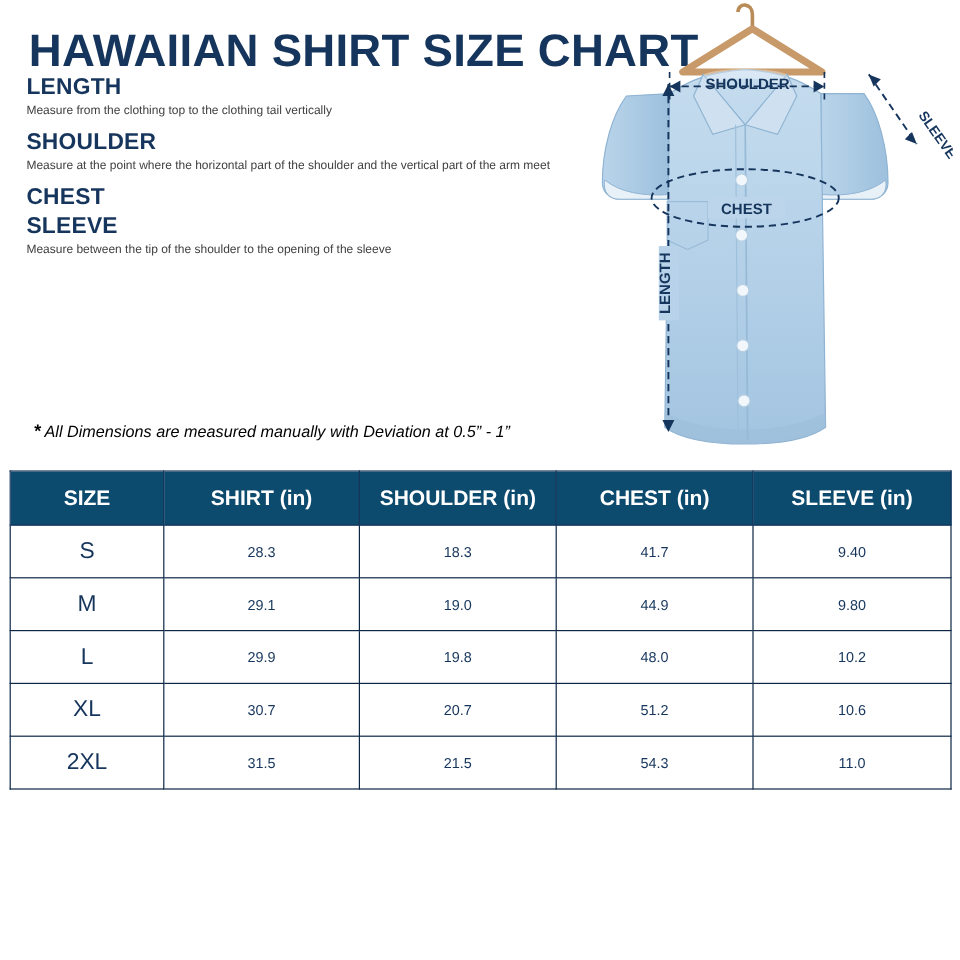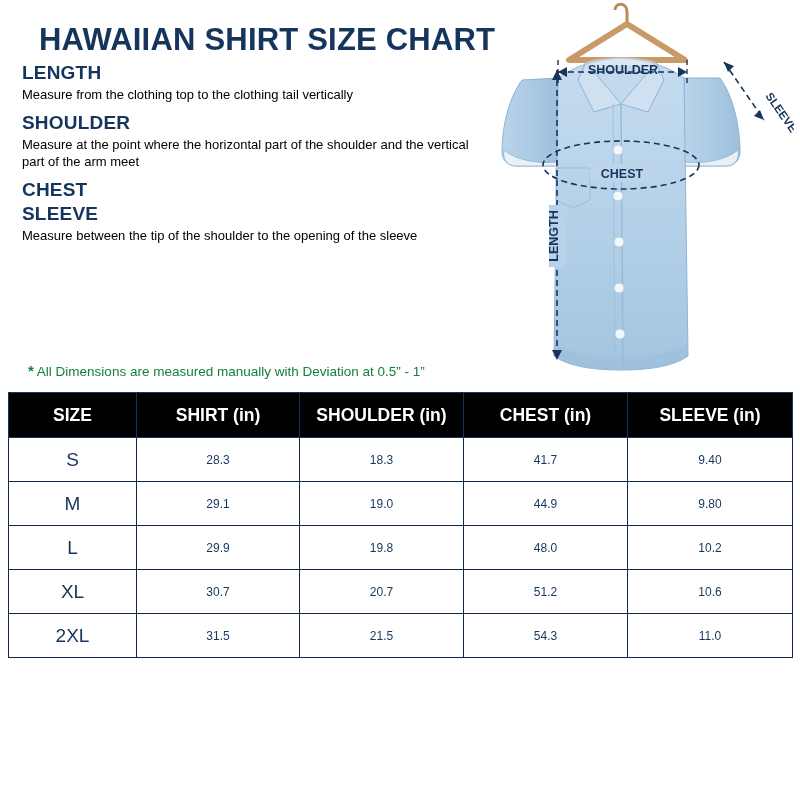--- a/index.html
+++ b/index.html
@@ -21,55 +21,56 @@
     position: relative;
   }
 
   
   .top {
     position: relative;
     height: 392px;
   }
   .title {
     position: absolute;
-    left: 39px;
+    left: 24px;
     top: 22px;
-    font-size: 31px;
+    font-size: 38px;
     font-weight: bold;
     letter-spacing: 0.2px;
     color: #16355c;
     white-space: nowrap;
   }
   .defs {
     position: absolute;
     left: 22px;
     top: 62px;
     width: 470px;
   }
   .def-term {
     font-size: 19px;
     font-weight: bold;
     color: #16355c;
     margin: 0 0 2px 0;
     letter-spacing: 0.2px;
   }
   .def-desc {
-    font-size: 13px;
+    font-size: 10px;
     font-weight: normal;
-    color: #000000;
+    color: #404040;
     line-height: 1.32;
     margin: 0 0 9px 0;
   }
   .note {
     position: absolute;
     left: 28px;
-    top: 362px;
+    top: 351px;
     font-size: 13.5px;
-    color: #15803d;
+    color: #000000;
     font-weight: normal;
+    font-style: italic;
   }
   .note .star {
     font-weight: bold;
     font-size: 15px;
   }
 
   
   .shirt-wrap {
     position: absolute;
     right: 6px;
@@ -97,21 +98,21 @@
   table.size-chart td {
     border: 1px solid #0d2747;
     text-align: center;
     font-size: 12px;
     font-weight: normal;
     color: #16355c;
     height: 43px;
     padding: 0;
   }
   table.size-chart thead th {
-    background: #000000;
+    background: #0c4a6e;
     color: #ffffff;
     font-weight: bold;
     font-size: 17.5px;
     height: 44px;
     border: 1px solid #16355c;
   }
   table.size-chart tbody tr td:first-child {
     font-size: 19px;
   }
   col.c0 { width: 128px; }

